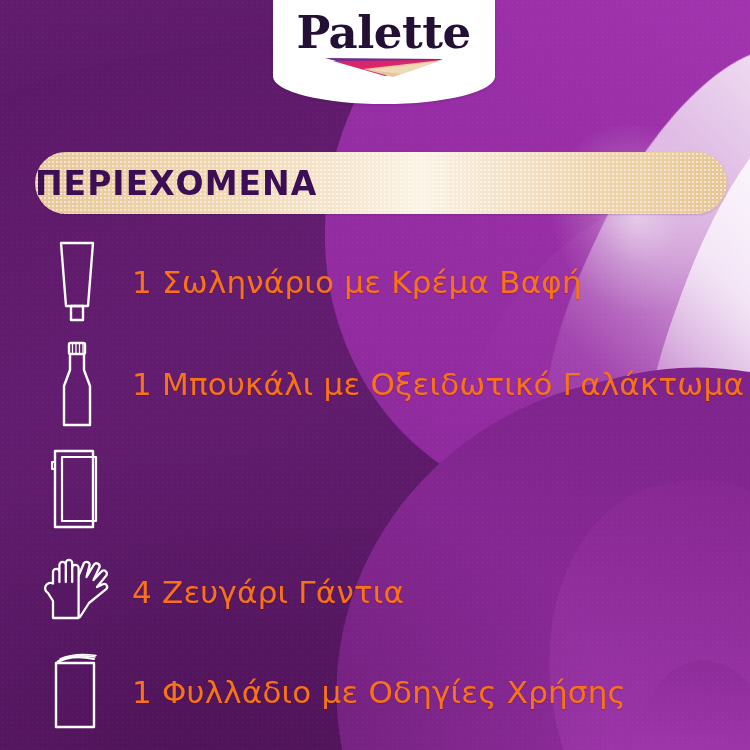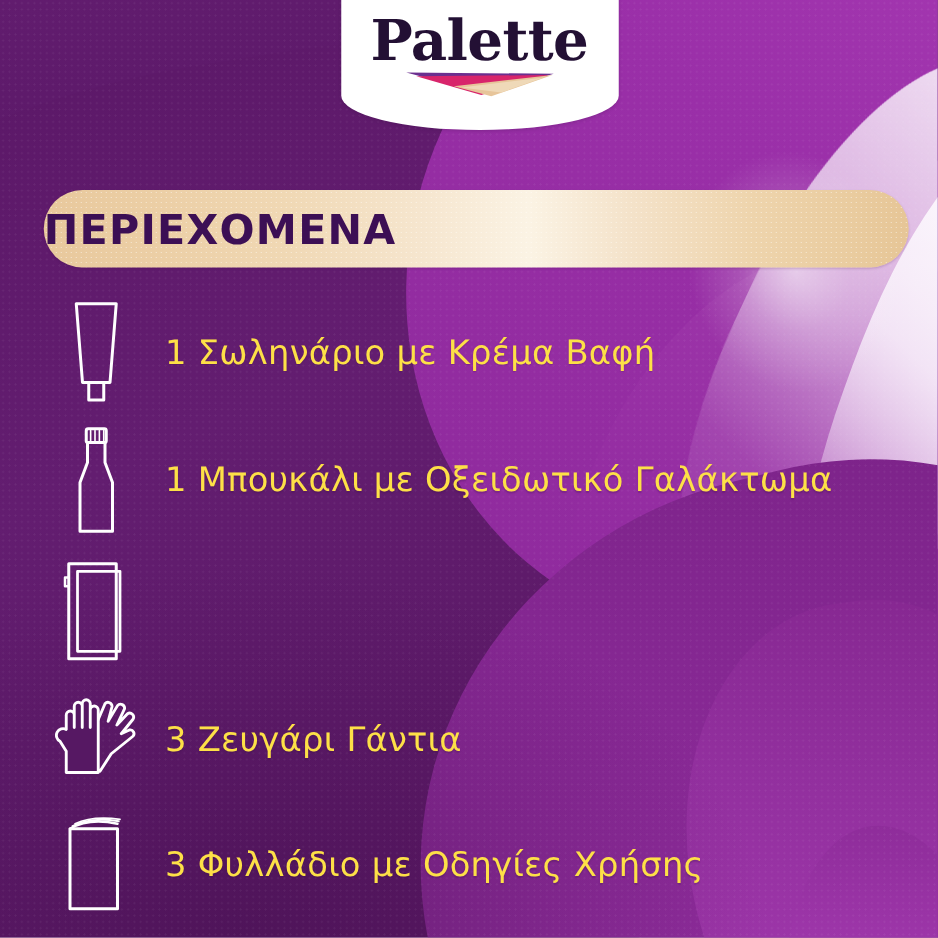--- a/index.html
+++ b/index.html
@@ -260,22 +260,22 @@
     align-items: center;
     justify-content: center;
   }
   .item-icon svg {
     display: block;
     overflow: visible;
   }
   .item-label {
     font-family: "DejaVu Sans", "Liberation Sans", sans-serif;
     font-weight: 400;
-    font-size: 27px;
-    color: #fde047;
+    font-size: 31px;
+    color: #f97316;
     letter-spacing: 0.2px;
     white-space: nowrap;
     margin-left: 16px;
     text-shadow: 0 1px 1px rgba(60,14,70,0.25);
   }
 
   
   .item.row-1 { height: 100px; }
   .item.row-2 { height: 104px; }
   .item.row-3 { height: 106px; }
@@ -363,29 +363,29 @@
                    L58.5 29 a3 3 0 0 1 2.6 5.2 L44 48
                    L35 62 L24 52 Z"></path>
 
           <path d="M8 28 V17 a3.2 3.2 0 0 1 6.4 0 V27
                    V10 a3.2 3.2 0 0 1 6.4 0 V27
                    V8 a3.2 3.2 0 0 1 6.4 0 V27
                    V13 a3.2 3.2 0 0 1 6.4 0 V40
                    V63 H8 V46 L3 38 a3.4 3.4 0 0 1 5 -9.5 Z" fill="#561863"></path>
         </svg>
       </div>
-      <div class="item-label">3 Ζευγάρι Γάντια</div>
+      <div class="item-label">4 Ζευγάρι Γάντια</div>
     </div>
 
     <div class="item row-5">
       <div class="item-icon">
         <svg width="52" height="78" viewBox="0 0 52 78" fill="none" stroke="#ffffff" stroke-width="2.4" stroke-linejoin="round" stroke-linecap="round">
           <rect x="5" y="10" width="38" height="64"></rect>
           <path d="M5 10 Q20 1 43 6" stroke-width="2"></path>
           <path d="M7 8 Q21 0.5 44 4" stroke-width="1.6"></path>
           <path d="M9 6 Q23 -0.5 45 2.5" stroke-width="1.4"></path>
         </svg>
       </div>
-      <div class="item-label">3 Φυλλάδιο με Οδηγίες Χρήσης</div>
+      <div class="item-label">1 Φυλλάδιο με Οδηγίες Χρήσης</div>
     </div>
 
   </div>
 </div>
 
 </body></html>

